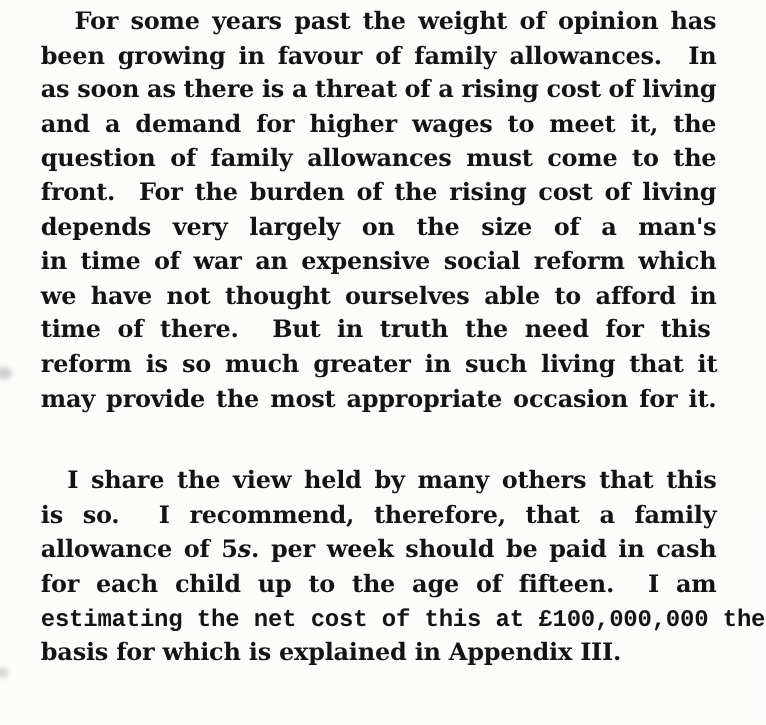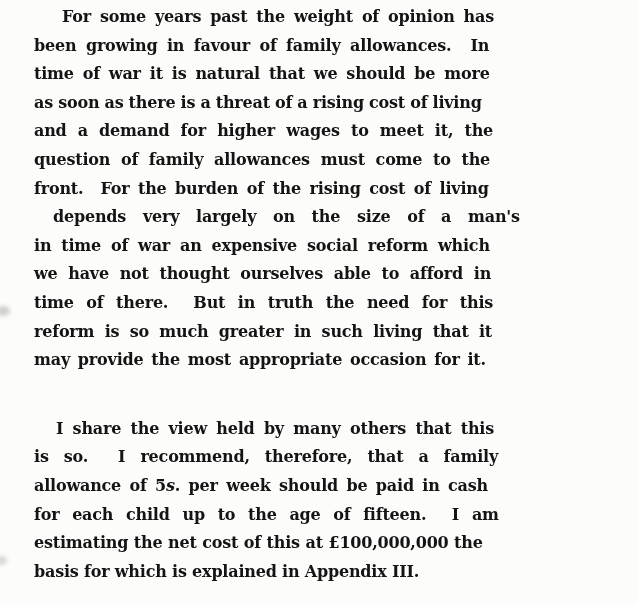--- a/index.html
+++ b/index.html
@@ -10,21 +10,21 @@
   .scan-page {
     position: relative;
     box-sizing: border-box;
     width: 638px;
     height: 604px;
     background: #fcfcfb;
     overflow: hidden;
     padding: 3px 41px 0 34px;
     font-family: "DejaVu Serif", serif;
     font-weight: bold;
-    font-size: 16px;
+    font-size: 20px;
     color: #141414;
     text-rendering: optimizeLegibility;
   }
   .line {
     height: 28.6px;
     line-height: 28.6px;
     overflow: visible;
   }
   .line .ln {
     display: inline-block;
@@ -50,33 +50,32 @@
     background: rgba(130,130,130,0.30);
   }
 </style>
 </head>
 <body>
 
 <div class="scan-page">
   <div>
       <div class="line indent1"><span class="ln" style="word-spacing: 3.60352px;">For some years past the weight of opinion has</span></div>
       <div class="line"><span class="ln" style="word-spacing: 4.15625px;">been growing in favour of family allowances.  In</span></div>
-      <div class="line"><span class="ln" style="word-spacing: 3.58594px;">time of war it is natural that we should be more</span></div>
       <div class="line"><span class="ln" style="word-spacing: -0.21875px;">as soon as there is a threat of a rising cost of living</span></div>
       <div class="line"><span class="ln" style="word-spacing: 5.80556px;">and a demand for higher wages to meet it, the</span></div>
       <div class="line"><span class="ln" style="word-spacing: 5.38393px;">question of family allowances must come to the</span></div>
       <div class="line"><span class="ln" style="word-spacing: 3.16719px;">front.  For the burden of the rising cost of living</span></div>
-      <div class="line"><span class="ln" style="word-spacing: 11.3613px; margin-left: 19px;">depends very largely on the size of a man's</span></div>
+      <div class="line"><span class="ln" style="word-spacing: 11.3613px;">depends very largely on the size of a man's</span></div>
       <div class="line"><span class="ln" style="word-spacing: 4.58203px;">in time of war an expensive social reform which</span></div>
       <div class="line"><span class="ln" style="word-spacing: 5.34375px;">we have not thought ourselves able to afford in</span></div>
       <div class="line"><span class="ln" style="word-spacing: 7.18438px;">time of there.  But in truth the need for this</span></div>
       <div class="line"><span class="ln" style="word-spacing: 4.97569px;">reform is so much greater in such living that it</span></div>
       <div class="line"><span class="ln" style="word-spacing: 2.5px;">may provide the most appropriate occasion for it.</span></div>
       <div class="line indent2"><span class="ln" style="word-spacing: 3.94444px;">I share the view held by many others that this</span></div>
       <div class="line"><span class="ln" style="word-spacing: 9.64258px;">is so.  I recommend, therefore, that a family</span></div>
       <div class="line"><span class="ln" style="word-spacing: 3.04167px;">allowance of 5<i>s</i>. per week should be paid in cash</span></div>
       <div class="line"><span class="ln" style="word-spacing: 7.375px;">for each child up to the age of fifteen.  I am</span></div>
-      <div class="line"><span class="ln" style="word-spacing: 0.224609px;">estimating the net cost of this at £100,000,000 the</span></div>
+      <div class="line"><span class="ln" style="word-spacing: 0.224609px; font-family: Liberation Mono, monospace;">estimating the net cost of this at £100,000,000 the</span></div>
       <div class="line"><span class="ln">basis for which is explained in Appendix III.</span></div>
     </div>
   <div class="smudge a"></div>
   <div class="smudge b"></div>
 </div>
 
 </body></html>

